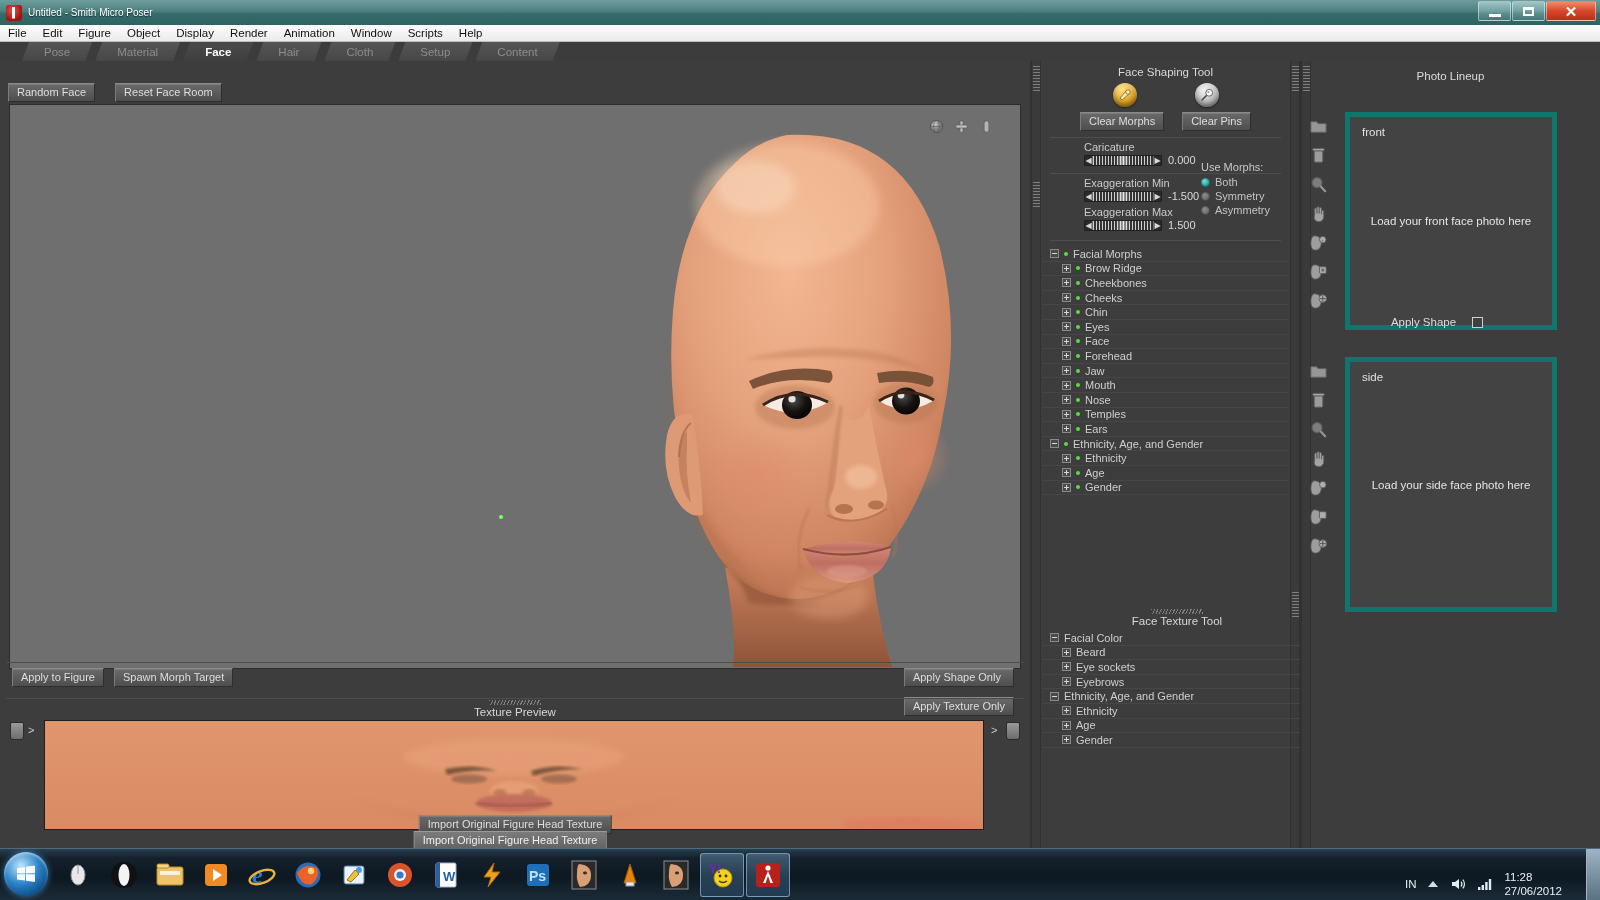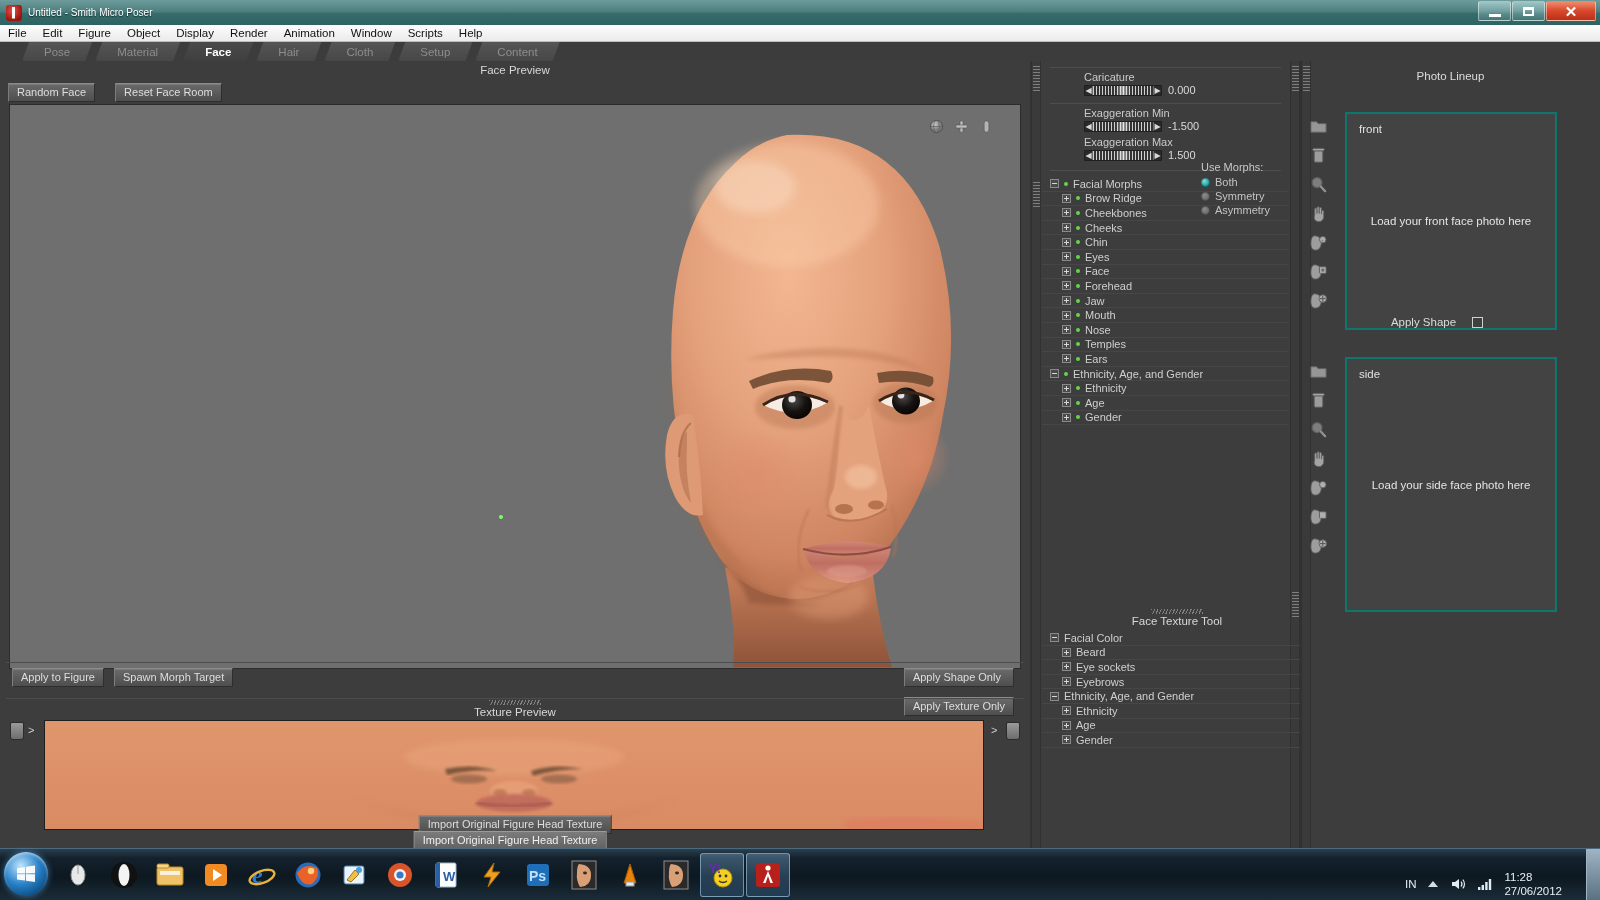--- a/index.html
+++ b/index.html
@@ -204,21 +204,21 @@
   .photocol {
     position: absolute; left: 1300px; top: 19px; width: 300px; height: 787px;
     background: #3d3d3d; border-left: 1px solid #323232;
   }
   .pl-title { text-align: center; font-size: 11.5px; color: #dcdcdc; padding-top: 9px; }
   .photoblock { position: relative; }
   .iconcol { position: absolute; left: 8px; display: flex; flex-direction: column; gap: 10px; }
   .picon { width: 19px; height: 19px; opacity: .8; }
   .photoframe {
     position: absolute; left: 44px; width: 212px;
-    border: 2px solid #0f766e; background: #434343;
+    border: 5px solid #0f766e; background: #434343;
   }
   .pf-label { position: absolute; left: 12px; top: 9px; font-size: 11.5px; color: #e0e0e0; }
   .pf-hint {
     position: absolute; left: 0; right: 0; top: 50%; transform: translateY(-50%);
     text-align: center; font-size: 11.5px; color: #e4e4e4;
   }
   .applyshape {
     position: absolute; left: 44px; width: 184px; display: flex;
     align-items: flex-end; justify-content: center; gap: 16px;
     font-size: 11.5px; color: #dcdcdc;
@@ -302,23 +302,20 @@
       <div class="rtab">Material</div>
       <div class="rtab active">Face</div>
       <div class="rtab">Hair</div>
       <div class="rtab">Cloth</div>
       <div class="rtab">Setup</div>
       <div class="rtab">Content</div>
     </div>
 
     <div class="prevcol">
 
-      <div style="padding-top:3px;">
-        <div class="panel-title">Face Preview</div>
-      </div>
 
       <div class="toolrow">
         <div class="btn">Random Face</div>
         <div class="btn">Reset Face Room</div>
       </div>
 
       <div class="viewport">
 
         <div class="vp-icons">
           <svg class="vpico" viewBox="0 0 16 16">
@@ -520,20 +517,44 @@
         <div class="gutter-grip" style="top:4px;"></div>
         <div class="gutter-grip" style="top:120px;"></div>
       </div>
       <div class="vgutter" style="right:0;">
         <div class="gutter-grip" style="top:4px;"></div>
         <div class="gutter-grip" style="top:530px;"></div>
       </div>
 
       <div style="position:absolute; left:11px; right:11px; top:0; bottom:0;">
 
+        <div class="fs-head">
+          <div class="panel-title">Face Shaping Tool</div>
+
+          <div class="orbs">
+            <div class="orb gold">
+              <svg width="16" height="16" viewBox="0 0 16 16">
+                <path d="M3 11 L9 4 L12 7 L5 13 Z" fill="#f7e6b4" stroke="#8a5c08" stroke-width=".8"></path>
+                <circle cx="11" cy="5" r="2.2" fill="#fff3cf" stroke="#8a5c08" stroke-width=".8"></circle>
+              </svg>
+            </div>
+            <div class="orb silver">
+              <svg width="16" height="16" viewBox="0 0 16 16">
+                <path d="M3 13 L8 8" stroke="#4a4a4a" stroke-width="1.6" stroke-linecap="round"></path>
+                <circle cx="10.2" cy="5.8" r="3.4" fill="#fbfbfb" stroke="#5c5c5c" stroke-width=".9"></circle>
+                <circle cx="9.4" cy="5" r="1.1" fill="#9c9c9c"></circle>
+              </svg>
+            </div>
+          </div>
+
+          <div class="clrbtns">
+            <div class="btn">Clear  Morphs</div>
+            <div class="btn">Clear  Pins</div>
+          </div>
+        </div>
 
         <div class="divline"></div>
 
         <div class="param">
           <div class="param-label">Caricature</div>
           <div class="sliderrow">
             <div class="slider">
               <span class="arrL">◀</span>
               <span class="track center-hi"></span>
               <span class="arrR">▶</span>

